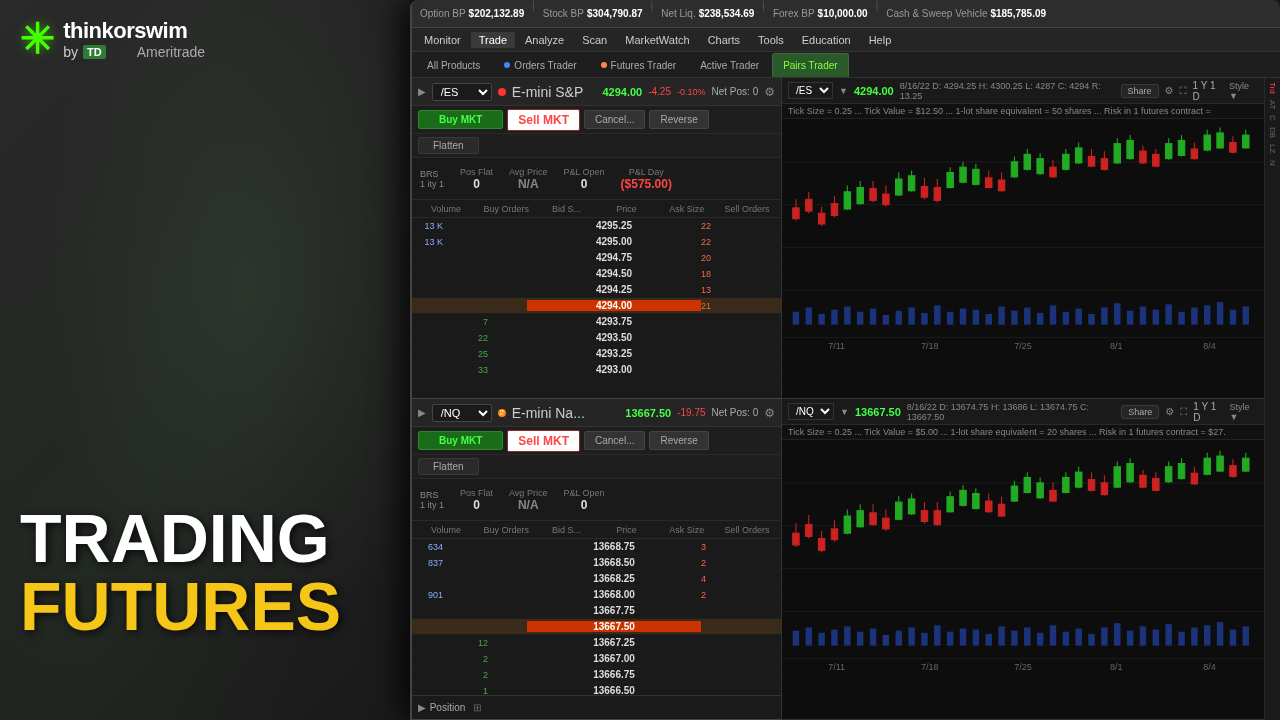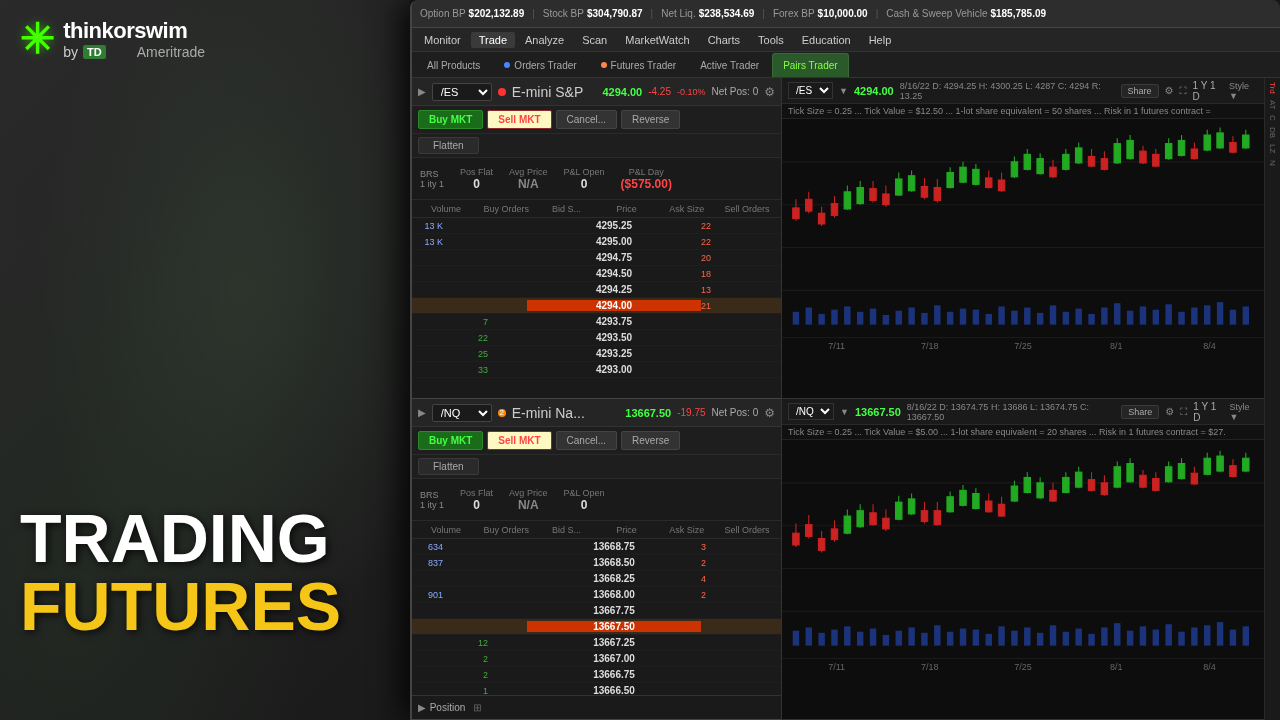--- a/index.html
+++ b/index.html
@@ -125,21 +125,20 @@
       border-radius: 8px 8px 0 0;
       overflow: hidden;
       box-shadow: -10px 0 30px rgba(0,0,0,0.8);
     }
 
     
     .top-bar {
       background: #2d2d2d;
       height: 28px;
       display: flex;
-      align-items: center;
       padding: 0 8px;
       gap: 6px;
       border-bottom: 1px solid #444;
       font-size: 10px;
       color: #ccc;
       flex-wrap: nowrap;
       overflow: hidden;
     }
 
     .top-bar-item {
@@ -349,30 +348,30 @@
       gap: 4px;
       border-bottom: 1px solid #2a2a2a;
     }
 
     .btn-buy {
       background: #1a6b1a;
       color: #44ff44;
       border: 1px solid #2a8a2a;
       font-size: 10px;
       font-weight: bold;
-      padding: 3px 10px;
+      padding: 3px 20px;
       border-radius: 2px;
       cursor: pointer;
     }
 
     .btn-sell {
-      background: #fef9c3;
+      background: #ffffff;
       color: #ff4444;
       border: 1px solid #8a2a2a;
-      font-size: 10px;
+      font-size: 12px;
       font-weight: bold;
       padding: 3px 10px;
       border-radius: 2px;
       cursor: pointer;
     }
 
     .btn-cancel {
       background: #333;
       color: #aaa;
       border: 1px solid #444;

